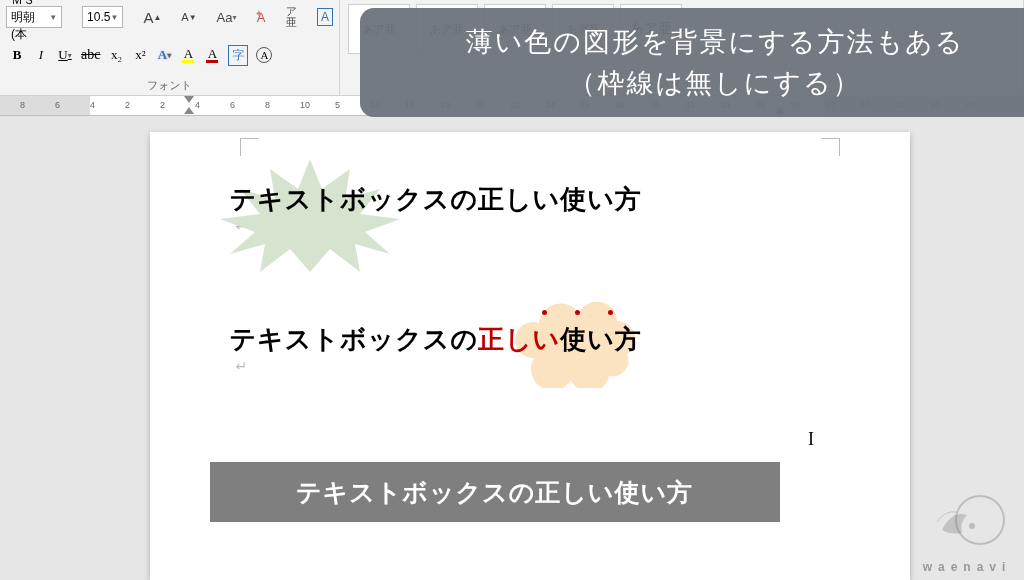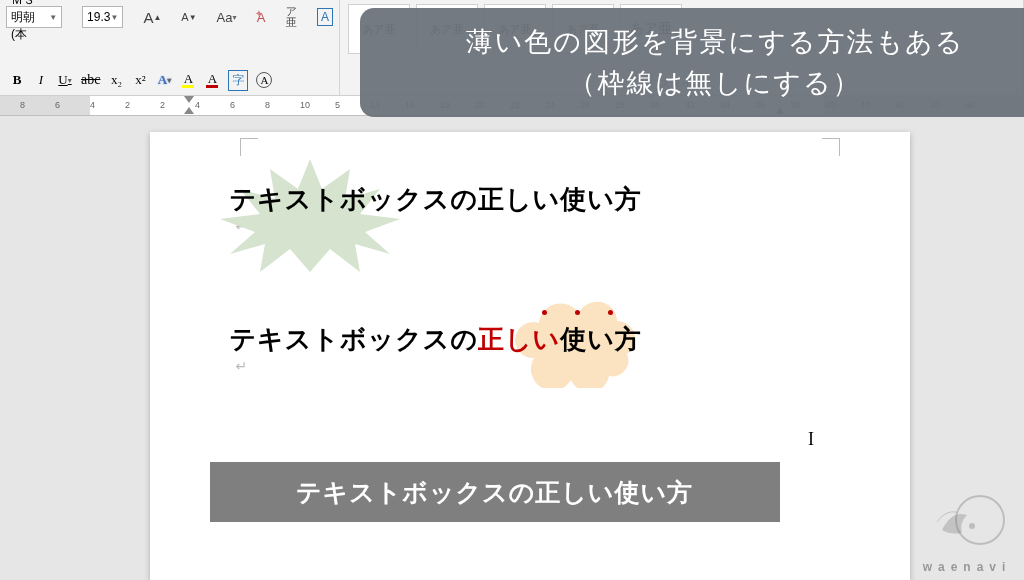--- a/index.html
+++ b/index.html
@@ -168,21 +168,21 @@
 <body>
 
 <div class="ribbon">
   <div class="ribbon-group font-group">
     <div class="font-row1">
       <div class="font-name">
         <span>ＭＳ 明朝 (本</span>
         <span class="dd-arrow">▼</span>
       </div>
       <div class="font-size">
-        <span>19.3</span>
+        <span>10.5</span>
         <span class="dd-arrow">▼</span>
       </div>
       <div class="small-btn">
           <span style="font-size:15px">A</span>
           <sup style="font-size:8px">▲</sup>
         </div>
       <div class="small-btn">
           <span style="font-size:11px">A</span>
           <sup style="font-size:8px">▼</sup>
         </div>
@@ -222,20 +222,21 @@
           <span>A</span>
           <span class="color-swatch red-sw"></span>
         </div>
       <div class="fmt-btn">
           <span class="blue-border">字</span>
         </div>
       <div class="fmt-btn">
           <span style="border:1px solid #555;border-radius:50%;width:16px;height:16px;display:flex;align-items:center;justify-content:center;font-size:11px">A</span>
         </div>
     </div>
+    <div class="group-label">フォント</div>
   </div>
 
   <div class="ribbon-group style-group">
     <div class="style-row">
       <div class="style-box">
         <span>あア亜</span>
       </div>
       <div class="style-box">
         <span>あア亜</span>
       </div>

